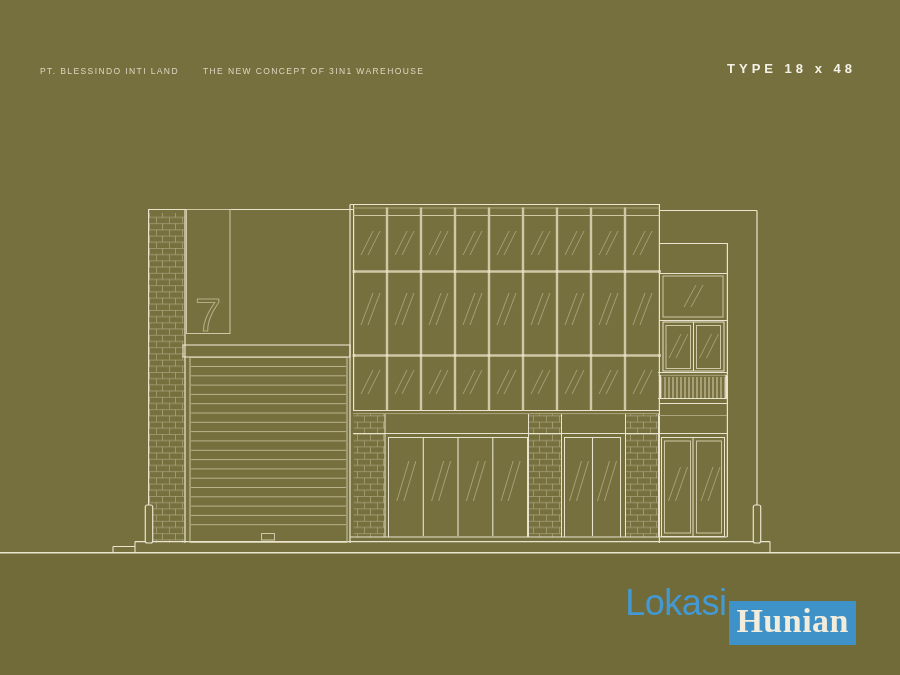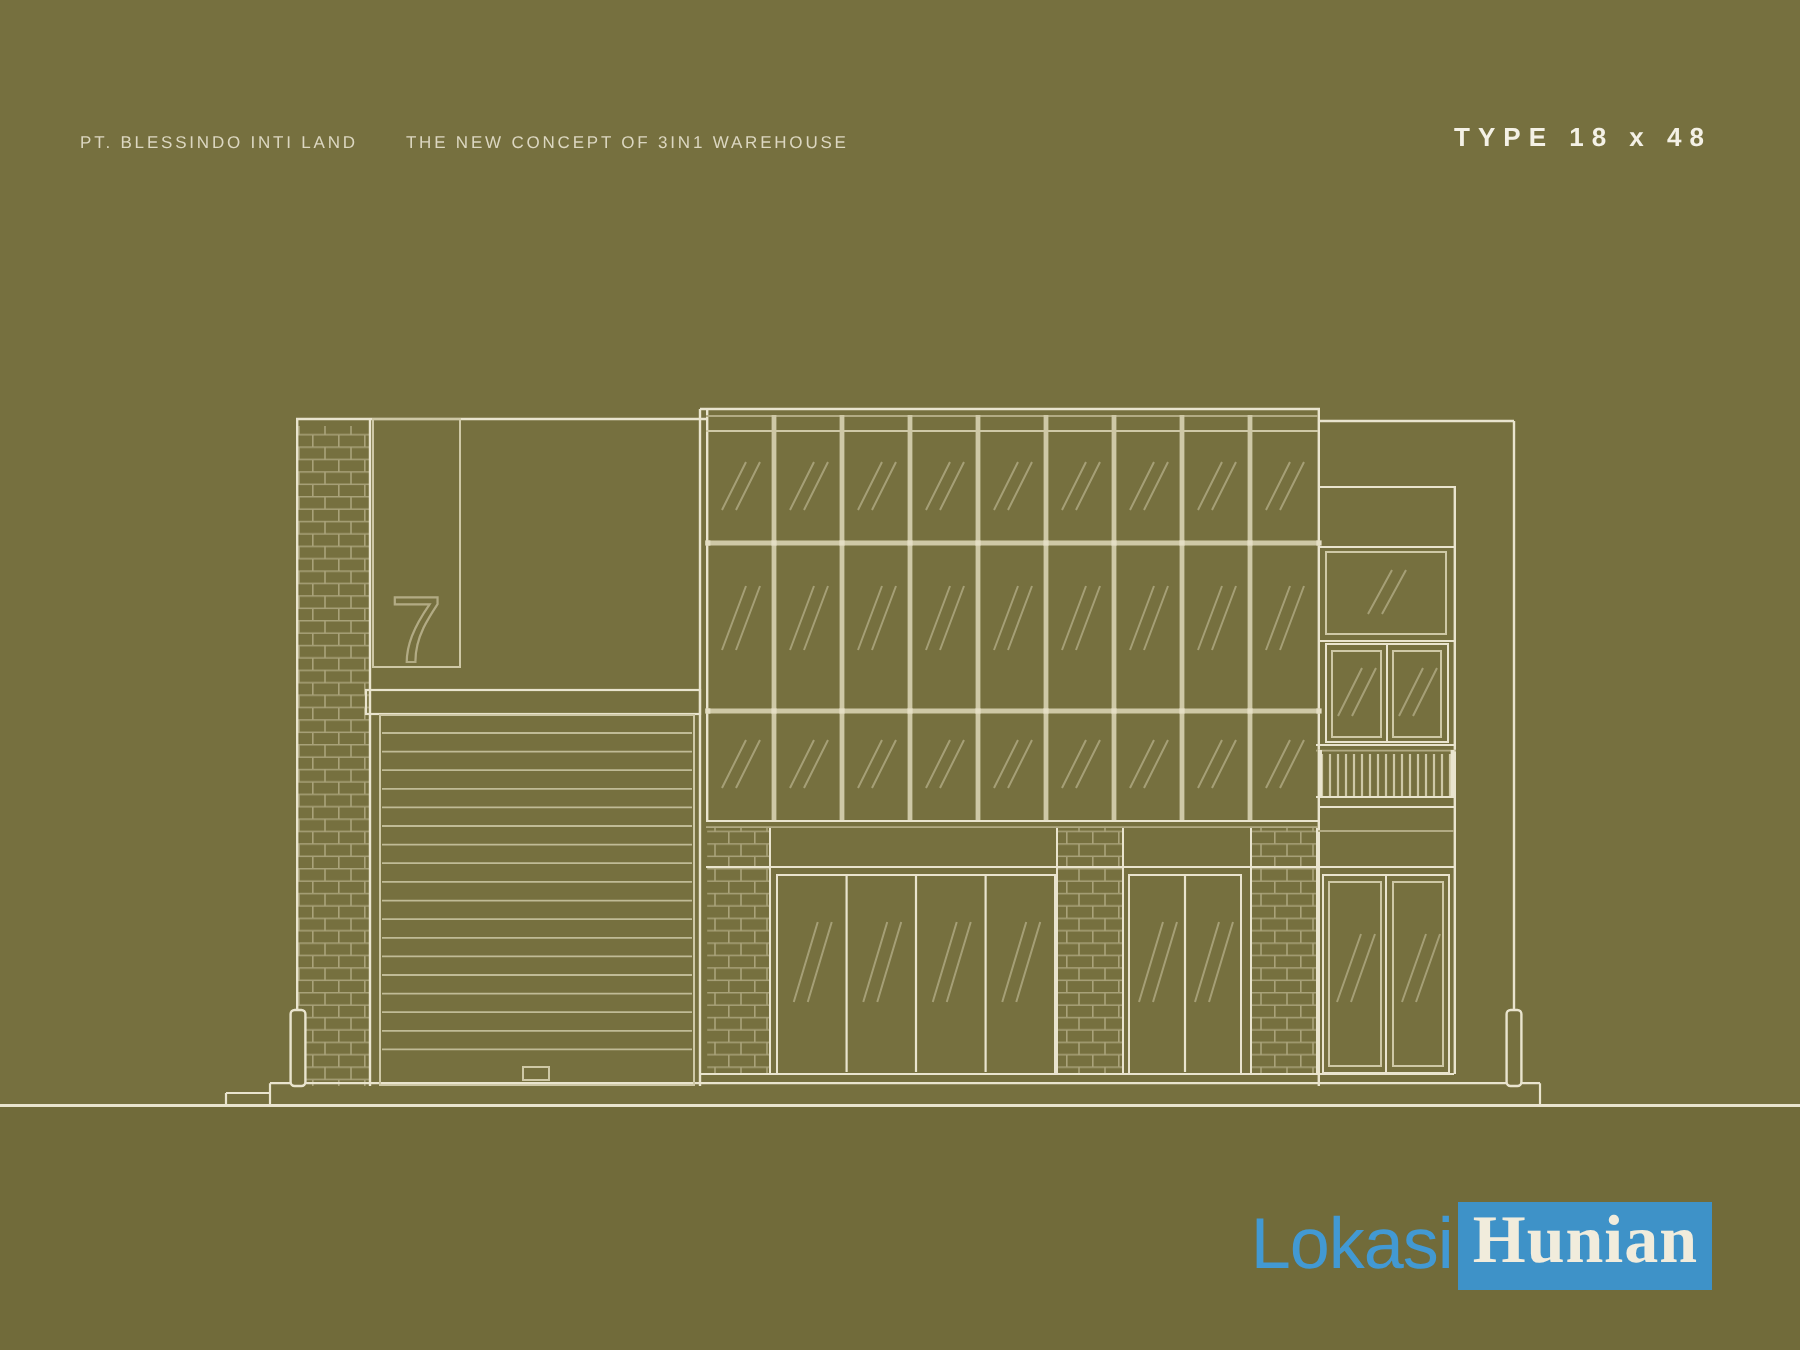--- a/index.html
+++ b/index.html
@@ -8,21 +8,21 @@
   #elevation-svg{position:absolute;left:0;top:0;}
   .header{position:absolute;left:40px;top:66px;display:flex;gap:24px;
           font-size:8.5px;letter-spacing:1.4px;color:var(--header-text,#DCD7C1);white-space:nowrap;}
   .type-label{position:absolute;right:44px;top:61px;font-size:13px;font-weight:bold;
           letter-spacing:4px;color:var(--title-text,#F4F1E6);white-space:nowrap;}
   .watermark{position:absolute;right:44px;bottom:30px;display:flex;align-items:flex-start;}
   .wm-1{font-family:"Liberation Sans",sans-serif;font-size:36px;font-weight:400;
         color:var(--logo-text-light,#4299D3);letter-spacing:-0.5px;margin-right:3px;}
   .wm-2{font-family:"Liberation Serif",serif;font-size:34px;font-weight:bold;
         color:var(--logo-text-on-blue,#F1ECDC);background:var(--logo-blue,#3E92C8);
-        padding:1px 7px 5px 7px;letter-spacing:0.5px;}
+        padding:1px 7px 5px 7px;letter-spacing:0.5px;margin-top:19px;}
 </style>
 </head>
 <body style="--background: #76703F; --ground-shade: #716B3A; --line-bright: #E9E4CE; --line-mid: #CEC8A6; --line-dim: #B2AB84; --dot: #E4DEC4; --header-text: #DCD7C1; --title-text: #F4F1E6; --logo-blue: #3E92C8; --logo-text-light: #4299D3; --logo-text-on-blue: #F1ECDC;">
 
 <div class="slide">
 
   <svg id="elevation-svg" width="900" height="675" viewBox="0 0 900 675">
       <defs>
         <pattern id="brick" width="13" height="12.4" patternUnits="userSpaceOnUse">
           <path d="M0,0.4H13 M0,6.6H13 M6.5,0.4V6.6 M0.4,6.6V12.4" stroke="#B2AB84" stroke-width="0.8" fill="none" stroke-opacity="0.85"></path>

